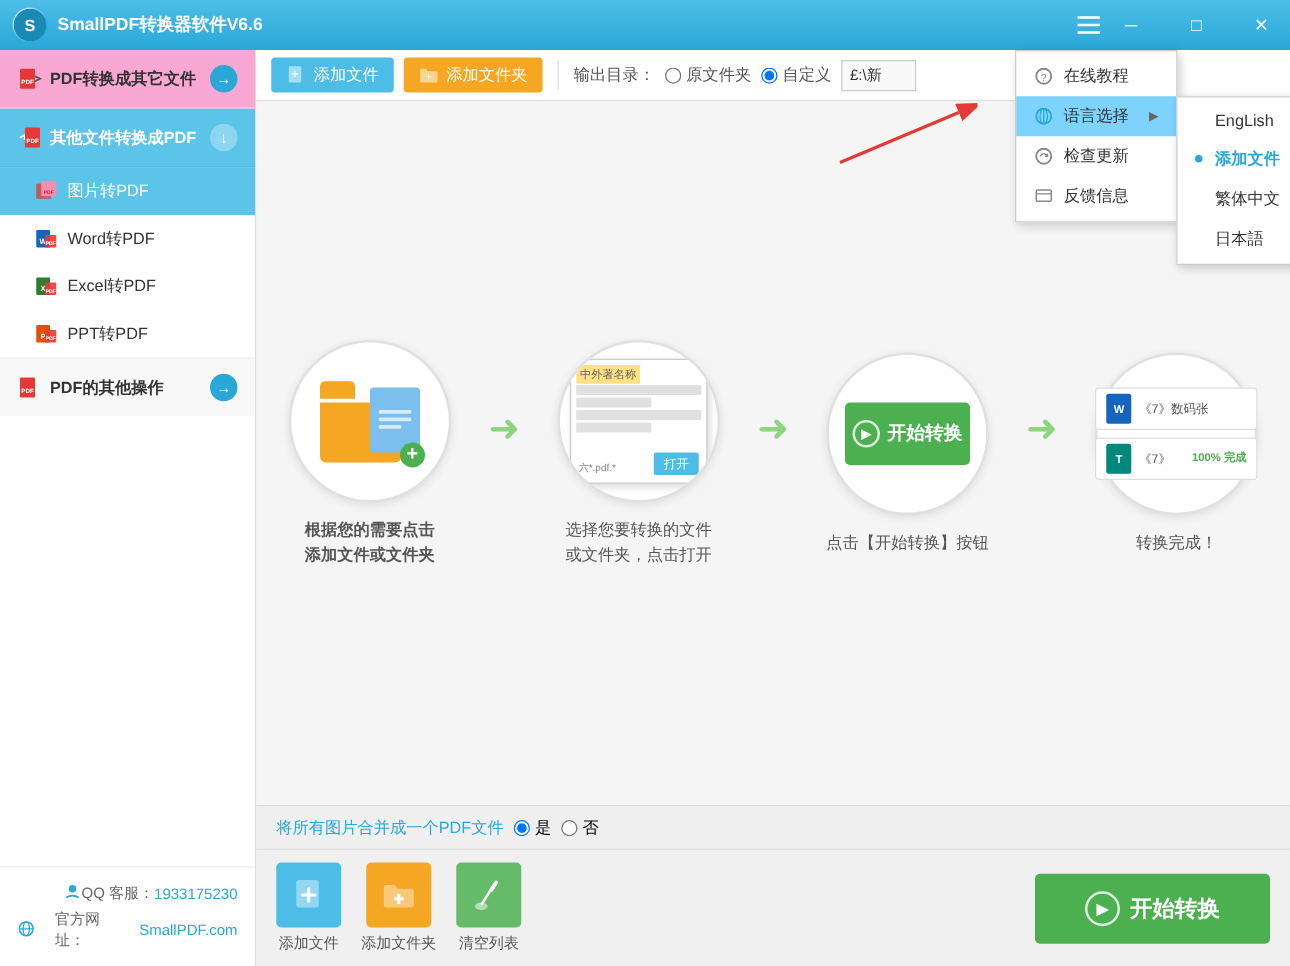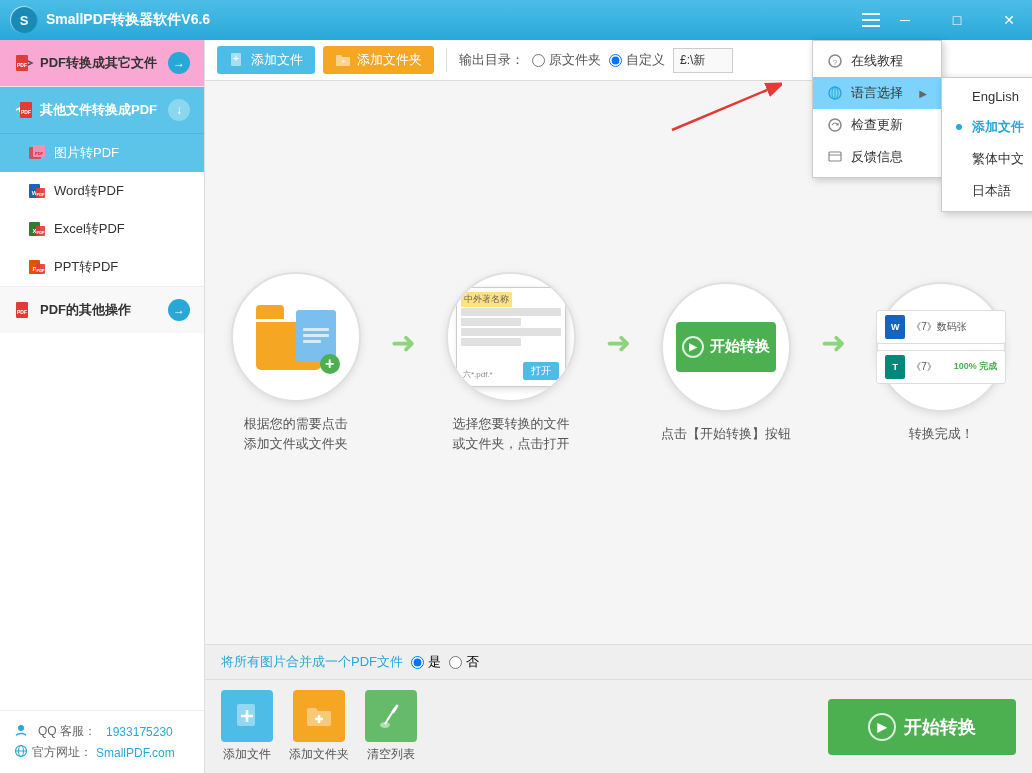--- a/index.html
+++ b/index.html
@@ -603,31 +603,31 @@
           <text x="8" y="14" text-anchor="middle" font-size="5" fill="#fff" font-weight="bold">PDF</text>
         </svg>
       </div>
       <span>PDF的其他操作</span>
       <div class="sidebar-expand">
         <span style="font-size:12px;font-weight:bold;">→</span>
       </div>
     </div>
 
     <div class="sidebar-bottom">
-      <div style="display:flex;align-items:center;gap:10px;margin-bottom:4px;">
+      <div style="display:flex;align-items:center;gap:0;margin-bottom:4px;justify-content:flex-end;">
         <span style="color:#29a8d8;">
           <svg width="14" height="14" viewBox="0 0 14 14">
               <circle cx="7" cy="5" r="3" fill="#29a8d8"></circle>
               <path d="M2 12 Q7 9 12 12" stroke="#29a8d8" stroke-width="1.5" fill="none"></path>
             </svg>
         </span>
         <span>QQ 客服：</span>
         <a href="#">1933175230</a>
       </div>
-      <div style="display:flex;align-items:center;gap:4px;">
+      <div style="display:flex;align-items:center;gap:16px;">
         <span style="color:#29a8d8;">
           <svg width="14" height="14" viewBox="0 0 14 14">
               <circle cx="7" cy="7" r="5.5" fill="none" stroke="#29a8d8" stroke-width="1.2"></circle>
               <ellipse cx="7" cy="7" rx="2.5" ry="5.5" fill="none" stroke="#29a8d8" stroke-width="1"></ellipse>
               <line x1="1.5" y1="7" x2="12.5" y2="7" stroke="#29a8d8" stroke-width="1"></line>
             </svg>
         </span>
         <span>官方网址：</span>
         <a href="#">SmallPDF.com</a>
       </div>
@@ -677,21 +677,21 @@
               <div style="position:absolute;bottom:8px;right:0;width:40px;height:52px;background:#7abfed;border-radius:3px;display:flex;align-items:center;justify-content:center;">
                 <div style="width:30px;">
                   <div style="height:3px;background:#fff;margin:3px 2px;border-radius:1px;opacity:0.7;"></div>
                   <div style="height:3px;background:#fff;margin:3px 2px;border-radius:1px;opacity:0.7;"></div>
                   <div style="height:3px;background:#fff;margin:3px 2px;border-radius:1px;opacity:0.7;width:60%;"></div>
                 </div>
               </div>
               <div style="position:absolute;bottom:-4px;right:-4px;width:20px;height:20px;background:#4caf50;border-radius:50%;display:flex;align-items:center;justify-content:center;color:#fff;font-size:16px;font-weight:bold;line-height:1;">+</div>
             </div>
           </div>
-          <div class="step-text" style="white-space:pre-line;">根据您的需要点击
+          <div class="step-text" style="white-space:pre-line;font-weight:bold;">根据您的需要点击
 添加文件或文件夹</div>
         </div>
 
         <div style="font-size:30px;color:#8dd47e;margin-top:-40px;">➜</div>
 
         <div class="step-item">
           <div class="step-circle" style="overflow:hidden;justify-content:center;">
             <div class="file-dialog">
               <div class="file-dialog-label">中外著名称</div>
               <div style="margin-top:16px;">

